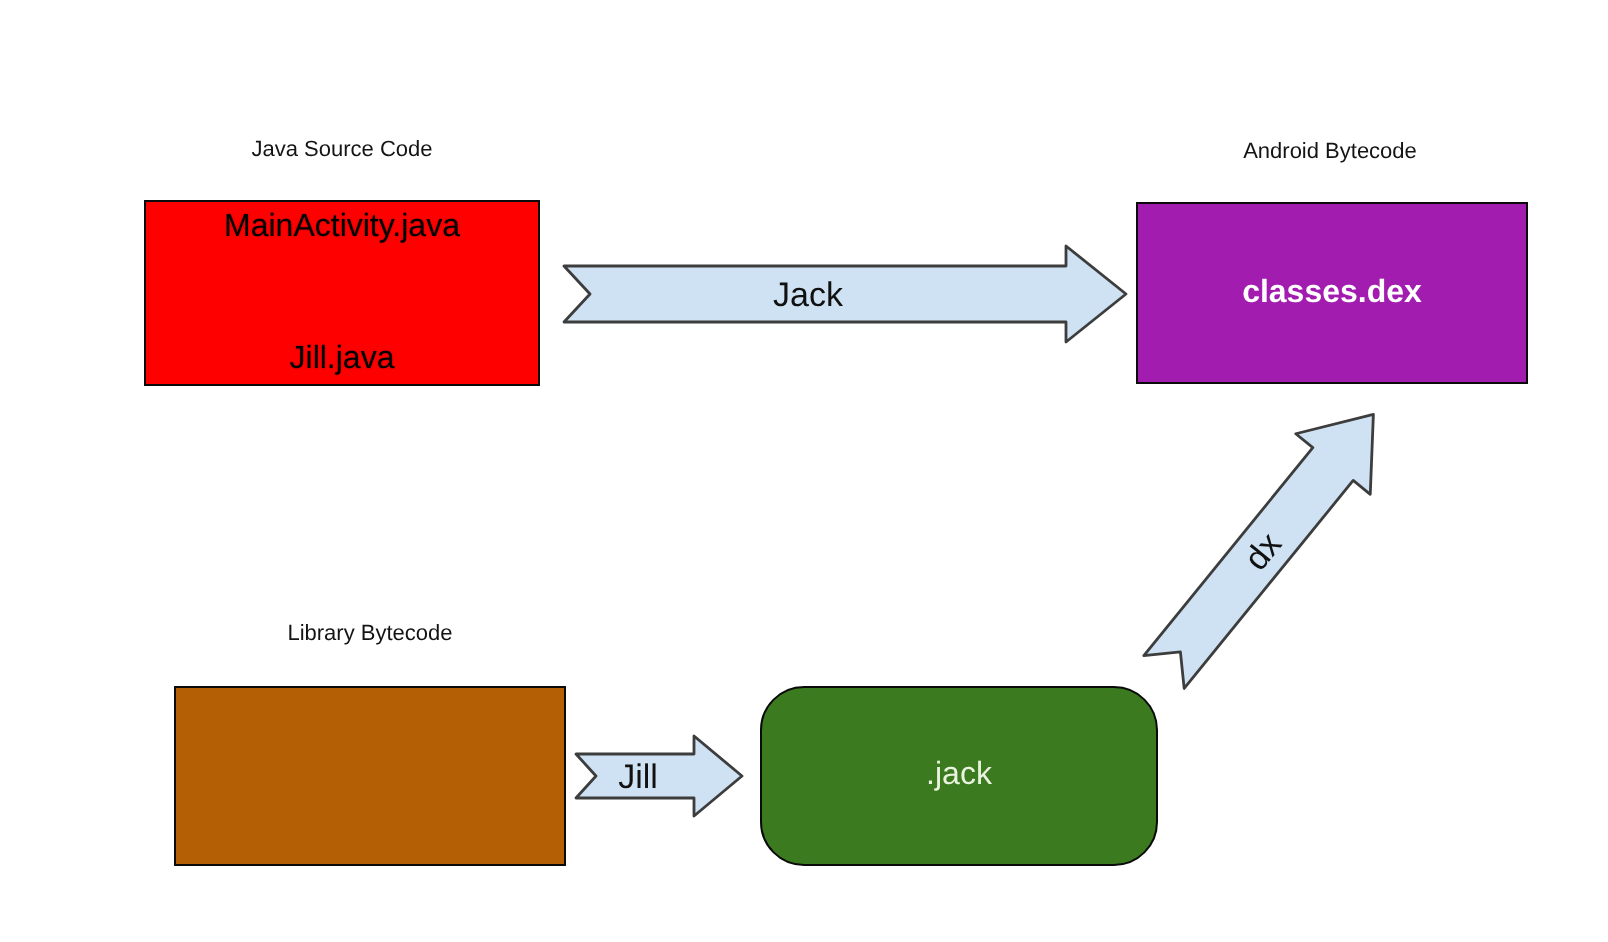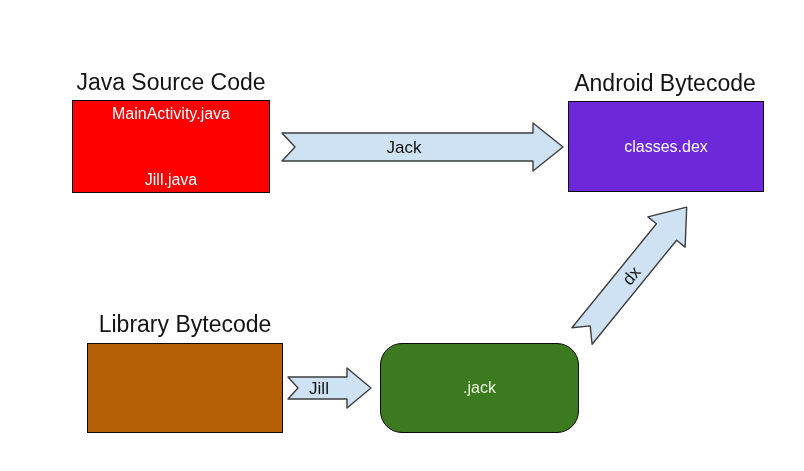--- a/index.html
+++ b/index.html
@@ -10,21 +10,21 @@
   }
   .canvas{
     position:relative;
     width:804px;height:471px;
     background:#ffffff;
     overflow:hidden;
   }
   .node-title{
     position:absolute;
     text-align:center;
-    font-size:23px;
+    font-size:11px;
     color:#141414;
     white-space:nowrap;
   }
   .box{
     position:absolute;
     box-sizing:border-box;
     border:1.5px solid #0a0a0a;
     display:flex;
     flex-direction:column;
     align-items:center;
@@ -60,26 +60,26 @@
 </style>
 </head>
 <body>
 
 <div class="canvas">
 
   <div class="node-title title-java">Java Source Code</div>
   <div class="node-title title-lib">Library Bytecode</div>
   <div class="node-title title-dex">Android Bytecode</div>
 
-  <div class="box box-java" style="background-color: rgb(255, 0, 0); color: #ffffff; border-color: rgb(10, 10, 10); gap: 44px;">
+  <div class="box box-java" style="background-color: rgb(255, 0, 0); color: #000000; border-color: rgb(10, 10, 10); gap: 44px;">
     <div class="line">MainActivity.java</div>
     <div class="line">Jill.java</div>
   </div>
 
-  <div class="box box-dex" style="background-color: #6d28d9; color: rgb(255, 255, 255); border-color: rgb(10, 10, 10);">
+  <div class="box box-dex" style="background-color: #a21caf; color: rgb(255, 255, 255); border-color: rgb(10, 10, 10); font-weight: bold;">
     <div class="line">classes.dex</div>
   </div>
 
   <div class="box box-lib" style="background-color: rgb(180, 95, 6); color: rgb(248, 232, 205); border-color: rgb(10, 10, 10);">
   </div>
 
   <div class="box box-jack" style="background-color: rgb(59, 122, 30); color: rgb(233, 243, 223); border-color: rgb(10, 10, 10);">
     <div class="line">.jack</div>
   </div>
 

